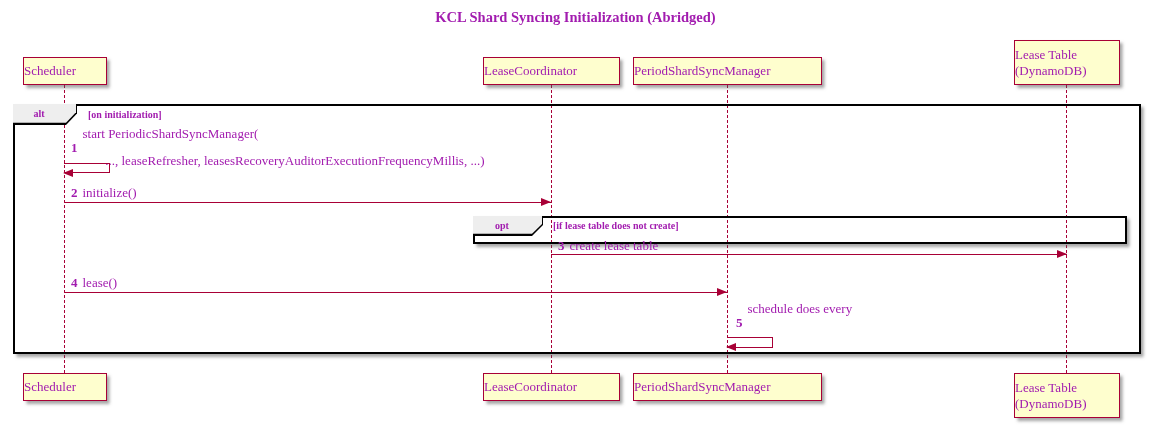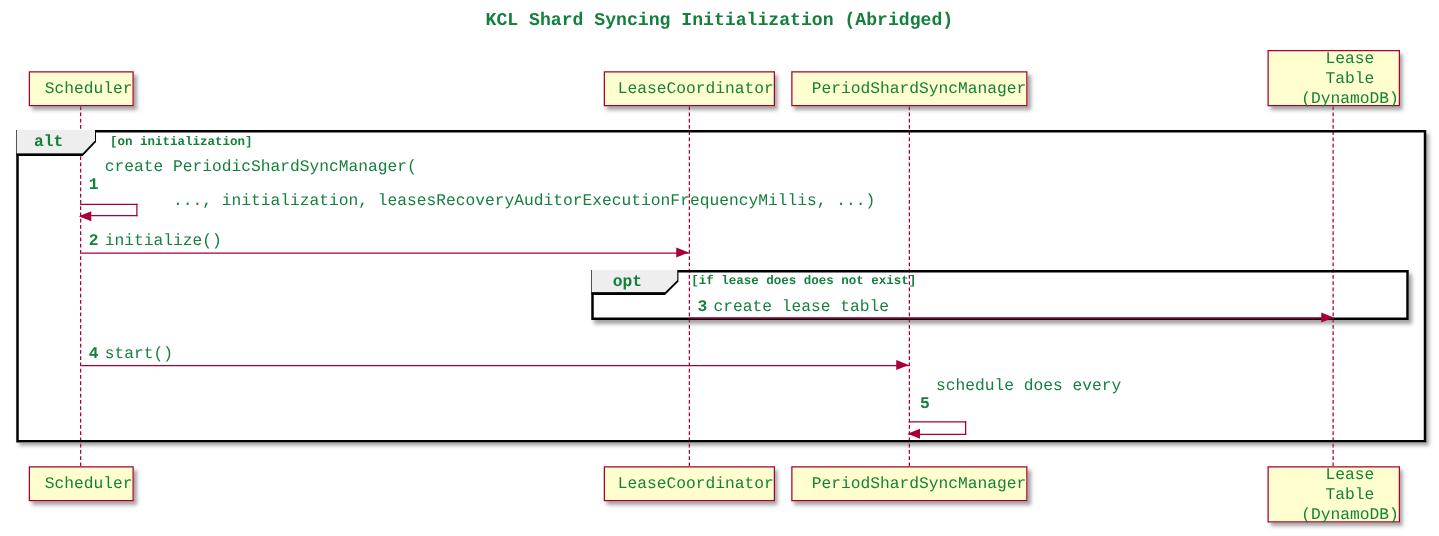--- a/index.html
+++ b/index.html
@@ -1,47 +1,47 @@
 <!DOCTYPE html>
 <html><head>
 <meta charset="utf-8">
 <style>
   html,body { margin:0; padding:0; background:#ffffff; }
   .canvas {
     position:relative; width:1151px; height:429px; background:#ffffff;
-    font-family:Liberation Mono, monospace; font-size:13px; color:#15803d;
+    font-family:Liberation Serif, serif; font-size:13px; color:#a21caf;
     overflow:hidden;
   }
   .title {
     position:absolute; top:9px; left:0; width:100%;
     text-align:center; font-weight:bold; font-size:14.5px;
   }
   
   .pbox {
     position:absolute; box-sizing:border-box;
     background:#FEFECE; border:1.5px solid #A80036;
     box-shadow:2.5px 3px 3px rgba(90,90,90,.55);
-    display:flex; flex-direction:column; align-items:flex-end; justify-content:center;
-    text-align:center; line-height:16px; z-index:5;padding-left:26px;
+    display:flex; flex-direction:column; align-items:flex-start; justify-content:center;
+    text-align:center; line-height:16px; z-index:5;
   }
   
   .lifeline {
     position:absolute; top:85px; height:288px; width:0;
     border-left:1.2px dashed #A80036; z-index:1;
   }
   
   .frame {
     position:absolute; box-sizing:border-box; border:2px solid #000;
     box-shadow:2.5px 3px 3px rgba(90,90,90,.55); z-index:2; background:transparent;
   }
   .pent { position:absolute; top:-2px; left:-2px; background:#000; z-index:3; }
   .pent-fill {
     position:absolute; top:0; left:0; right:0; bottom:1.2px; background:#EEEEEE;
     display:flex; align-items:center; justify-content:center;
-    padding-right:12px; box-sizing:border-box; font-weight:bold; font-size:13px;
+    padding-right:12px; box-sizing:border-box; font-weight:bold; font-size:10px;
   }
   .pent.alt { width:64px; height:21px;
     clip-path:polygon(0 0,100% 0,100% 45%,calc(100% - 11px) 100%,0 100%); }
   .pent.alt .pent-fill {
     clip-path:polygon(0 0,calc(100% - 1px) 0,calc(100% - 1px) 42%,calc(100% - 11px) calc(100% - 1px),0 calc(100% - 1px)); }
   .pent.opt { width:70px; height:20px;
     clip-path:polygon(0 0,100% 0,100% 45%,calc(100% - 11px) 100%,0 100%); }
   .pent.opt .pent-fill {
     clip-path:polygon(0 0,calc(100% - 1px) 0,calc(100% - 1px) 42%,calc(100% - 11px) calc(100% - 1px),0 calc(100% - 1px)); }
   .guard { position:absolute; font-weight:bold; font-size:10px; white-space:pre; z-index:3; }
@@ -71,31 +71,31 @@
   <div class="lifeline" style="left:727px"></div>
   <div class="lifeline" style="left:1066px"></div>
 
   <div class="frame" style="left:13px;top:104px;width:1128px;height:250px">
     <div class="pent alt">
       <div class="pent-fill">alt</div>
     </div>
     <div class="guard" style="left:73px;top:3px">[on initialization]</div>
   </div>
 
-  <div class="frame" style="left:473px;top:216px;width:654px;height:40px">
+  <div class="frame" style="left:473px;top:216px;width:654px;height:28px">
     <div class="pent opt">
       <div class="pent-fill">opt</div>
     </div>
-    <div class="guard" style="left:78px;top:2px">[if lease does does not exist]</div>
+    <div class="guard" style="left:78px;top:2px">[if lease table does not create]</div>
   </div>
 
   <div class="msg-label" style="left:71px;top:127px">
     <span class="msg-num">1</span>
-    <span><span>create PeriodicShardSyncManager(</span><br>
-    <span>   ..., initialization, leasesRecoveryAuditorExecutionFrequencyMillis, ...)</span></span>
+    <span><span>start PeriodicShardSyncManager(</span><br>
+    <span>   ..., leaseRefresher, leasesRecoveryAuditorExecutionFrequencyMillis, ...)</span></span>
   </div>
   <div class="self-loop" style="left:64px;top:163px;width:46px;height:10px">
     <div class="ah-l" style="top:4.5px"></div>
   </div>
 
   <div class="msg-label" style="left:71px;top:186px">
     <span class="msg-num">2</span>
     <span>initialize()</span>
   </div>
   <div class="msg-arrow" style="left:65px;top:202px;width:486px;height:1px">
@@ -107,21 +107,21 @@
     <span class="msg-num">3</span>
     <span>create lease table</span>
   </div>
   <div class="msg-arrow" style="left:551px;top:254px;width:516px;height:1px">
     <div class="line"></div>
     <div class="ah-r"></div>
   </div>
 
   <div class="msg-label" style="left:71px;top:276px">
     <span class="msg-num">4</span>
-    <span>start()</span>
+    <span>lease()</span>
   </div>
   <div class="msg-arrow" style="left:65px;top:292px;width:662px;height:1px">
     <div class="line"></div>
     <div class="ah-r"></div>
   </div>
 
   <div class="msg-label" style="left:736px;top:302px">
     <span class="msg-num">5</span>
     <span><span>schedule does every</span><br>
     </span>

